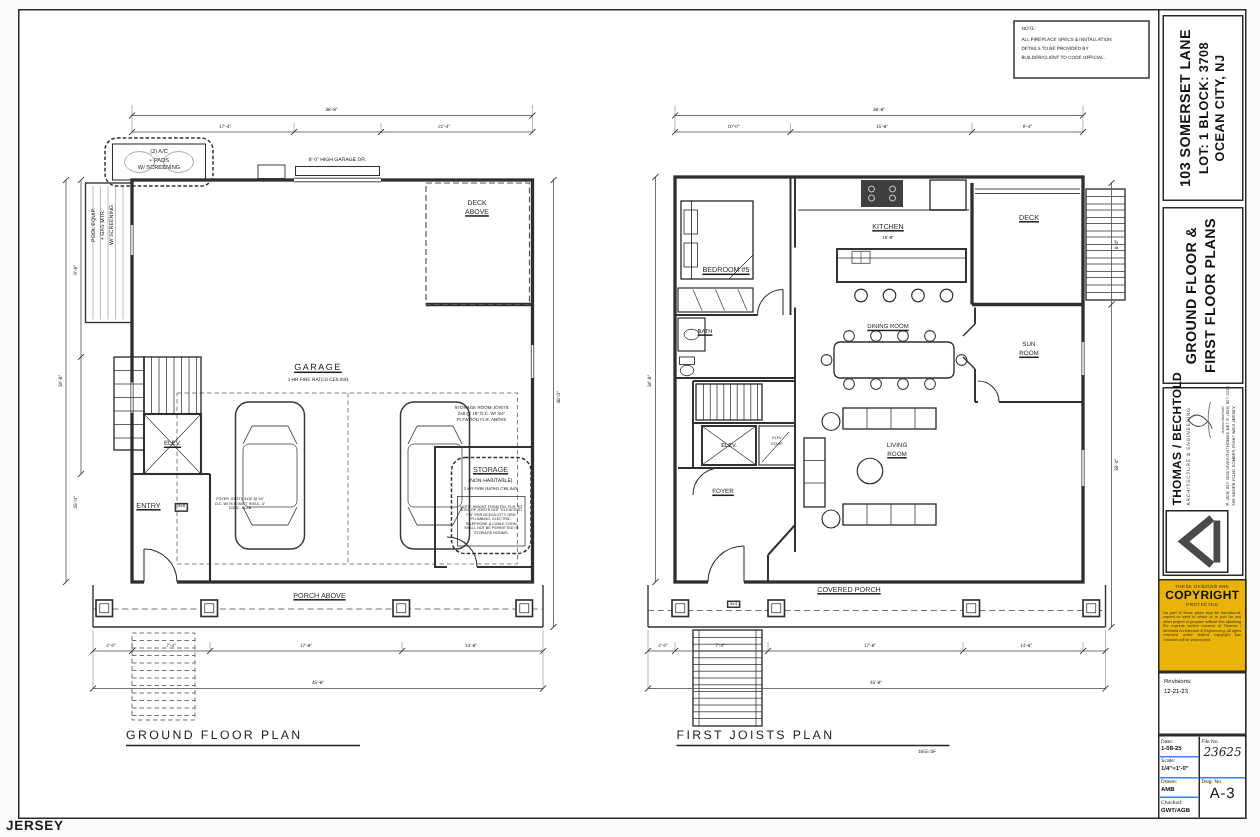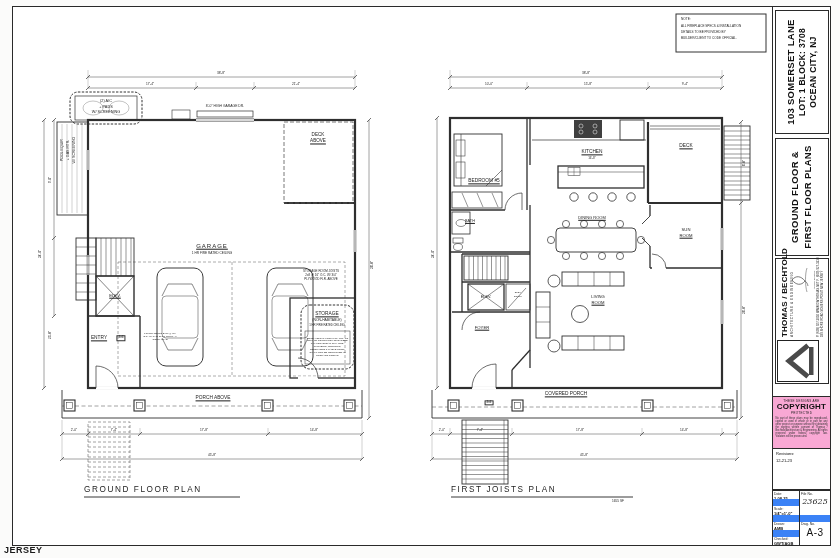--- a/index.html
+++ b/index.html
@@ -22,34 +22,34 @@
   .tb-proj-l2 { font-size:8.5px; font-weight:bold; letter-spacing:.3px; line-height:1.3; color:#111; }
   .tb-sheet  { font-size:9.5px; font-weight:bold; letter-spacing:.3px; line-height:1.35; color:#111; }
   .firm { align-items:flex-start; justify-content:space-between; padding:4px 2px 3px 46px; }
   .firm-name { font-size:8px; font-weight:bold; letter-spacing:.2px; white-space:nowrap; color:#111; }
   .firm-tag  { font-size:3.2px; letter-spacing:.55px; margin-top:1px; white-space:nowrap; color:#222; }
   .firm-contact div { font-size:2.6px; letter-spacing:.15px; white-space:nowrap; line-height:1.5; color:#222; }
   .stamp-wrap { position:absolute; right:5px; top:15px; width:32px; text-align:center; }
   .stamp-name { font-size:2.4px; font-style:italic; color:#444; }
   .tb-logo { position:absolute; left:777px; top:340px; width:42px; height:42px;
              border:1.5px solid #222; background:#fff; display:flex; align-items:center; justify-content:center; }
-  .tb-copy { position:absolute; left:772px; top:396px; width:59px; height:62px;
-             border:1px solid #2a2a2a; background:#f9a8d4; text-align:center; padding:2px 2.5px; }
+  .tb-copy { position:absolute; left:772px; top:386px; width:59px; height:62px;
+             border:1px solid #2a2a2a; background:#eab308; text-align:center; padding:2px 2.5px; }
   .copy-pre, .copy-post { font-size:3px; letter-spacing:.3px; color:#222; }
   .copy-word { font-size:8px; font-weight:bold; letter-spacing:.2px; color:#111; line-height:1.05; }
   .copy-fine { font-size:2.55px; line-height:1.2; text-align:justify; color:#333; margin-top:1.5px; }
   .tb-rev { position:absolute; left:772px; top:448px; width:59px; height:42px;
             border:1px solid #2a2a2a; background:#fff; padding:2px 3px; }
   .rev-label { font-size:4px; color:#111; }
   .rev-entry { font-size:4px; color:#111; margin-top:1.5px; }
   .tb-grid { position:absolute; left:772px; top:490px; width:59px; height:56px;
              border:1px solid #2a2a2a; background:#fff; display:flex; }
   .tb-col-l { width:27px; border-right:1px solid #2a2a2a; display:flex; flex-direction:column; }
   .tb-col-r { flex:1; display:flex; flex-direction:column; }
-  .cell { flex:1; border-bottom:7px solid #3b82f6; padding:.5px 1px; display:flex; flex-direction:column; overflow:hidden; }
+  .cell { flex:1; border-bottom:1px solid #3b82f6; padding:.5px 1px; display:flex; flex-direction:column; overflow:hidden; }
   .cell:last-child { border-bottom:none; }
   .cl { font-size:3.4px; color:#222; }
   .cv { font-size:4px; font-weight:bold; color:#111; }
   .file-no { font-size:8px; font-style:italic; font-family:"DejaVu Serif", serif; color:#222; text-align:center; margin-top:1px; }
   .dwg-no  { font-size:10px; letter-spacing:.5px; color:#111; text-align:center; margin-top:1px; }
   .watermark { position:absolute; left:4px; top:545px; font-size:9px; font-weight:bold;
                letter-spacing:.5px; color:#1a1a1a; }
 </style>
 </head>
 <body>

